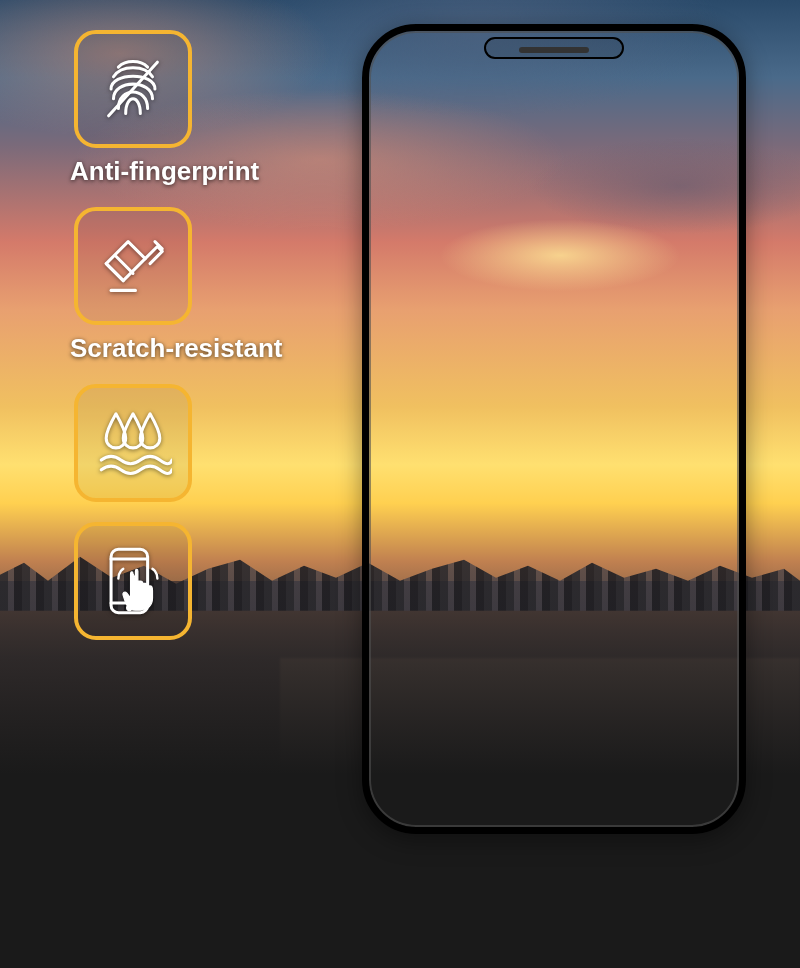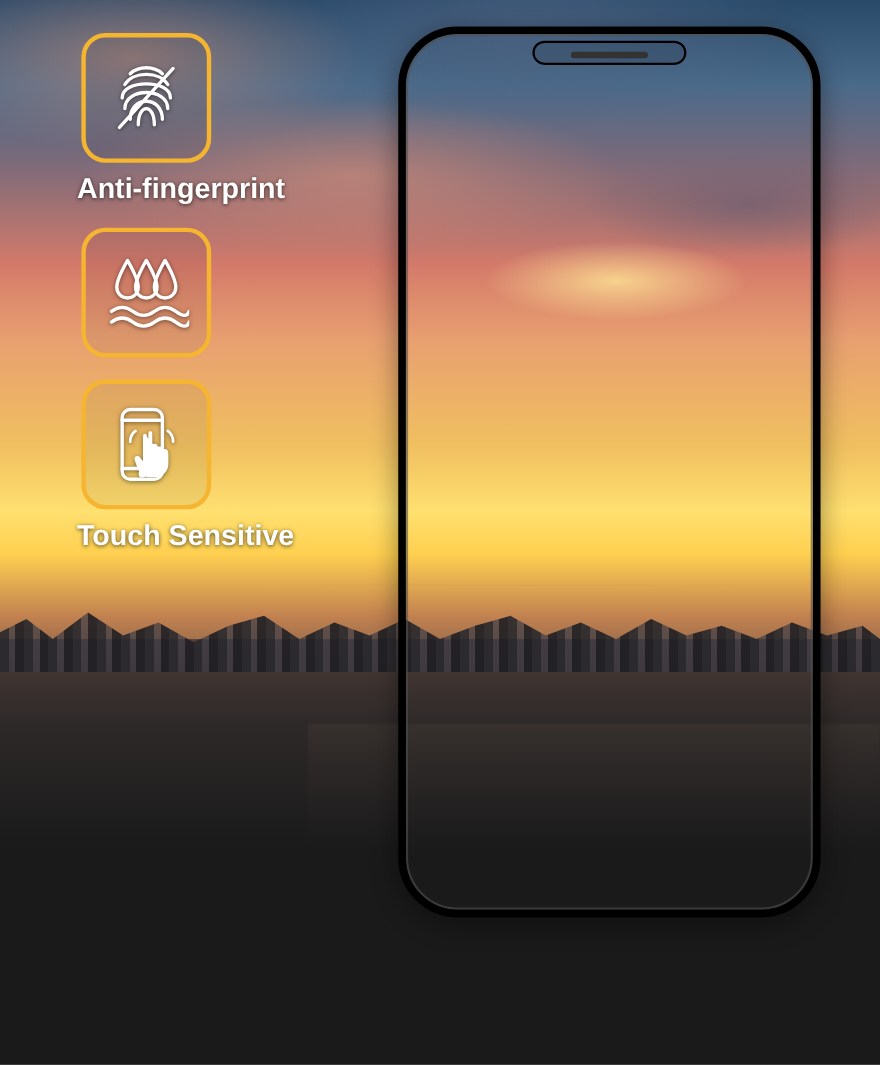--- a/index.html
+++ b/index.html
@@ -160,20 +160,33 @@
         <path d="M14 32 C14 18 50 18 50 32"></path>
         <path d="M16 40 C16 24 48 24 48 40"></path>
         <path d="M20 48 C20 30 44 30 44 48"></path>
         <path d="M26 52 C26 36 38 36 38 52"></path>
         <line x1="12" y1="54" x2="52" y2="10"></line>
       </svg>
     </div>
     <div class="feature-label">Anti-fingerprint</div>
   </div>
 
+  <div class="feature">
+    <div class="icon-box">
+      <svg viewBox="0 0 64 64">
+        <path d="M10 30 L28 12 L42 26 L24 44 Z"></path>
+        <path d="M24 44 L10 30"></path>
+        <path d="M42 26 L52 16 L56 20 L46 30"></path>
+        <path d="M50 12 L56 18"></path>
+        <line x1="18" y1="24" x2="32" y2="38"></line>
+        <line x1="14" y1="52" x2="34" y2="52"></line>
+      </svg>
+    </div>
+    <div class="feature-label">Scratch-resistant</div>
+  </div>
 
   <div class="feature">
     <div class="icon-box">
       <svg viewBox="0 0 64 64">
         <path d="M18 8 C18 8 10 22 10 28 C10 33 14 36 18 36 C22 36 26 33 26 28 C26 22 18 8 18 8 Z"></path>
         <path d="M32 8 C32 8 24 22 24 28 C24 33 28 36 32 36 C36 36 40 33 40 28 C40 22 32 8 32 8 Z"></path>
         <path d="M46 8 C46 8 38 22 38 28 C38 33 42 36 46 36 C50 36 54 33 54 28 C54 22 46 8 46 8 Z"></path>
         <path d="M6 46 Q14 40 22 46 T38 46 T54 46 T64 46"></path>
         <path d="M6 54 Q14 48 22 54 T38 54 T54 54 T64 54"></path>
       </svg>
@@ -185,16 +198,15 @@
       <svg viewBox="0 0 64 64">
         <rect x="14" y="6" width="30" height="52" rx="6"></rect>
         <line x1="14" y1="14" x2="44" y2="14"></line>
         <line x1="14" y1="50" x2="44" y2="50"></line>
         <circle cx="29" cy="54" r="1.5" fill="#fff"></circle>
         <path d="M34 30 L34 24 C34 22 36 22 36 24 L36 32 L38 32 C40 32 40 34 40 34 L42 34 C44 34 44 36 44 36 L46 36 C48 36 48 38 48 40 L48 46 C48 52 44 56 38 56 L34 56 C30 56 28 54 26 50 L24 44 C23 42 25 40 27 42 L30 46 L30 26 C30 24 32 24 32 26 L34 30 Z" fill="#fff" stroke="#fff" stroke-width="1"></path>
         <path d="M24 22 C24 22 20 24 20 30" stroke-width="2"></path>
         <path d="M48 22 C48 22 52 24 52 30" stroke-width="2"></path>
       </svg>
     </div>
-    <div class="feature-label">Touch Sensitive</div>
   </div>
 
 </div>
 
 </body></html>

